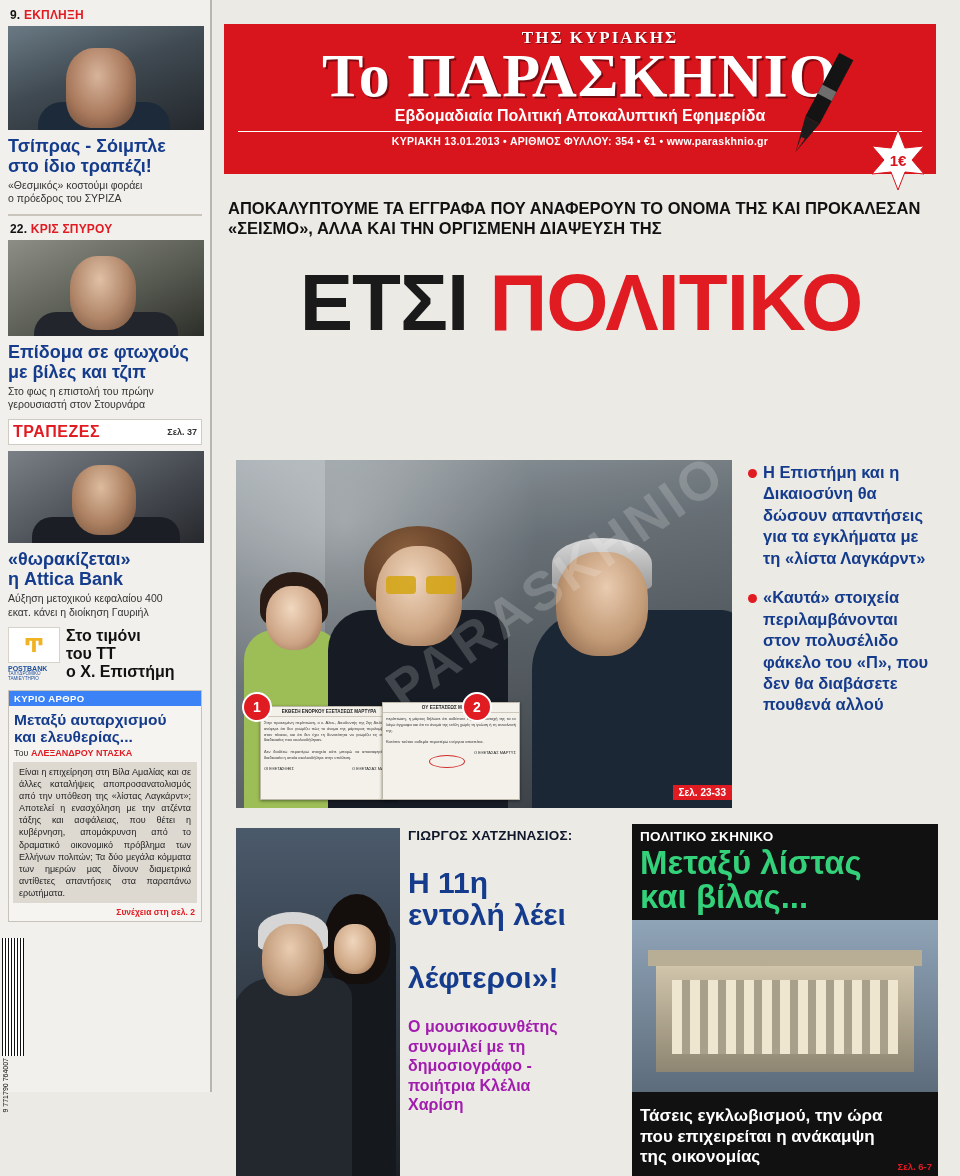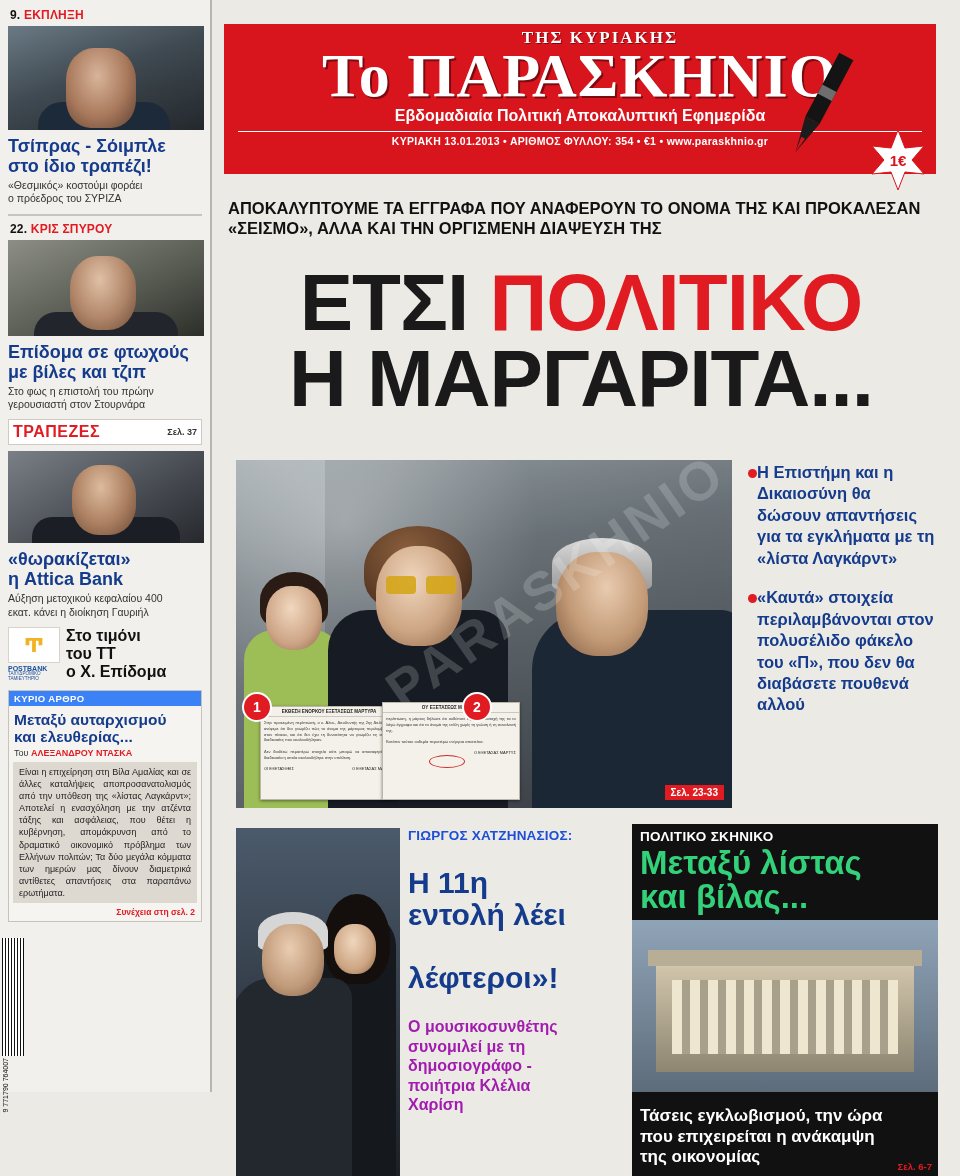--- a/index.html
+++ b/index.html
@@ -106,41 +106,41 @@
   .mp-green-face{position:absolute;left:30px;top:126px;width:56px;height:64px;border-radius:44%;
     background:radial-gradient(ellipse at 45% 35%,#f1d8bf 0%,#cda485 60%,#8d6448 100%);}
   .mp-green-hair{position:absolute;left:24px;top:112px;width:68px;height:56px;border-radius:50% 50% 30% 30%;background:#2a1b14;}
   .badge{position:absolute;width:26px;height:26px;border-radius:50%;background:#e11b22;color:#fff;font-weight:bold;
     font-size:14px;display:flex;align-items:center;justify-content:center;border:2px solid #fff;}
   .doc{position:absolute;background:#f3f1ea;border:1px solid #bcb7a9;box-shadow:0 1px 3px rgba(0,0,0,.45);}
   .doc .dh{font-size:4.6px;font-weight:bold;text-align:center;border-bottom:1px solid #cdc8bb;padding:2px 1px;color:#222;}
   .doc .db{font-size:4px;line-height:1.45;padding:3px;color:#333;text-align:justify;}
   .doc .df{font-size:4px;padding:2px 3px;display:flex;justify-content:space-between;color:#222;}
   .doc .ring{position:absolute;width:34px;height:11px;border:1.4px solid #d02a2a;border-radius:50%;}
-  .mp-page{position:absolute;right:8px;bottom:8px;background:#e11b22;color:#fff;font-size:10px;font-weight:bold;padding:2px 6px;}
+  .mp-page{position:absolute;right:0;bottom:8px;background:#e11b22;color:#fff;font-size:10px;font-weight:bold;padding:2px 6px;}
 
   
   .bullets{position:absolute;left:748px;top:462px;width:190px;}
-  .bullet{display:flex;margin-bottom:18px;}
+  .bullet{display:flex;gap:6px;margin-bottom:18px;}
   .bullet .dot{flex:0 0 auto;width:9px;height:9px;border-radius:50%;background:#e11b22;margin-top:7px;}
   .bullet .txt{font-size:16.5px;line-height:1.3;font-weight:bold;color:#153c8c;}
 
   
   .bl-photo{position:absolute;left:236px;top:828px;width:164px;height:348px;overflow:hidden;background:#2d2f33;}
   .blp-bg{position:absolute;inset:0;background:linear-gradient(180deg,#4b5a6b 0%,#1c2026 100%);}
   .blp-man-body{position:absolute;left:-4px;top:150px;width:120px;height:200px;background:#23272e;border-radius:40px 20px 0 0;}
   .blp-man-face{position:absolute;left:26px;top:96px;width:62px;height:72px;border-radius:44%;
     background:radial-gradient(ellipse at 45% 34%,#eacdb2 0%,#c09a79 58%,#7c5a42 100%);}
   .blp-man-hair{position:absolute;left:22px;top:84px;width:70px;height:38px;border-radius:50% 50% 12% 12%;background:#d6d6d6;}
   .blp-woman{position:absolute;right:4px;top:84px;width:78px;height:264px;background:#15181d;border-radius:34px 34px 0 0;}
   .blp-woman-hair{position:absolute;right:10px;top:66px;width:66px;height:90px;border-radius:50% 50% 40% 40%;background:#140f0d;}
   .blp-woman-face{position:absolute;right:24px;top:96px;width:42px;height:50px;border-radius:44%;
     background:radial-gradient(ellipse at 45% 35%,#f0d6bd 0%,#cda684 60%,#8b6246 100%);}
   .bl-text{position:absolute;left:408px;top:828px;width:216px;}
-  .bl-over{font-size:13.5px;font-weight:bold;color:#1d4ed8;letter-spacing:.2px;}
+  .bl-over{font-size:13.5px;font-weight:bold;color:#0f172a;letter-spacing:.2px;}
   .bl-head{font-size:30px;font-weight:bold;line-height:1.05;color:#153c8c;margin-top:24px;}
   .bl-sub{font-size:16px;font-weight:bold;line-height:1.22;color:#a21caf;margin-top:24px;}
 
   
   .br{position:absolute;left:632px;top:824px;width:306px;height:352px;background:#111;overflow:hidden;}
   .br-head{background:#111;color:#fff;font-size:13.5px;font-weight:bold;padding:5px 8px 0;letter-spacing:.3px;}
   .br-title{color:#33d17a;font-size:33px;font-weight:bold;line-height:1.04;padding:2px 8px 6px;}
   .br-photo{position:absolute;left:0;top:96px;width:306px;height:172px;background:linear-gradient(180deg,#6f7d8c 0%,#3a434d 100%);overflow:hidden;}
   .br-build2{position:absolute;left:24px;top:42px;width:258px;height:110px;background:linear-gradient(180deg,#d3c7ad,#8e8672);}
   .br-cols{position:absolute;left:40px;top:60px;width:226px;height:74px;
@@ -216,21 +216,21 @@
       <div class="pb-logo">
         <div class="pb-mark">
           <span>Ͳ</span>
         </div>
         <div class="pb-name">POSTBANK</div>
         <div class="pb-sub">ΤΑΧΥΔΡΟΜΙΚΟ ΤΑΜΙΕΥΤΗΡΙΟ</div>
       </div>
       <div class="pb-text">
         <span>Στο τιμόνι</span><br>
         <span>του ΤΤ</span><br>
-        <span>ο Χ. Επίδομα</span>
+        <span>ο Χ. Επιστήμη</span>
       </div>
     </div>
 
     <div class="editorial">
       <div class="ed-head">ΚΥΡΙΟ ΑΡΘΡΟ</div>
       <div class="ed-title">
         <span>Μεταξύ αυταρχισμού</span><br>
         <span>και ελευθερίας...</span>
       </div>
       <div class="ed-by">
@@ -266,21 +266,20 @@
         <polygon points="32,2 39,20 58,18 46,32 58,46 39,44 32,62 25,44 6,46 18,32 6,18 25,20" fill="#ffffff" stroke="#d8141c" stroke-width="1"></polygon>
       </svg>
       <div class="lbl">1€</div>
     </div>
   </div>
 
   <div class="lead-kicker">ΑΠΟΚΑΛΥΠΤΟΥΜΕ ΤΑ ΕΓΓΡΑΦΑ ΠΟΥ ΑΝΑΦΕΡΟΥΝ ΤΟ ΟΝΟΜΑ ΤΗΣ ΚΑΙ ΠΡΟΚΑΛΕΣΑΝ «ΣΕΙΣΜΟ», ΑΛΛΑ ΚΑΙ ΤΗΝ ΟΡΓΙΣΜΕΝΗ ΔΙΑΨΕΥΣΗ ΤΗΣ</div>
 
   <div class="lead-head">
     <span>ΕΤΣΙ </span><span class="red">ΠΟΛΙΤΙΚΟ</span>
-    <span class="l2">Η ΜΑΡΓΑΡΙΤΑ...</span>
   </div>
 
   <div class="mainphoto">
     <div class="mp-bgwall"></div>
     <div class="mp-green"></div>
     <div class="mp-green-hair"></div>
     <div class="mp-green-face"></div>
     <div class="mp-woman-dress"></div>
     <div class="mp-hair"></div>
     <div class="mp-woman-face"></div>

